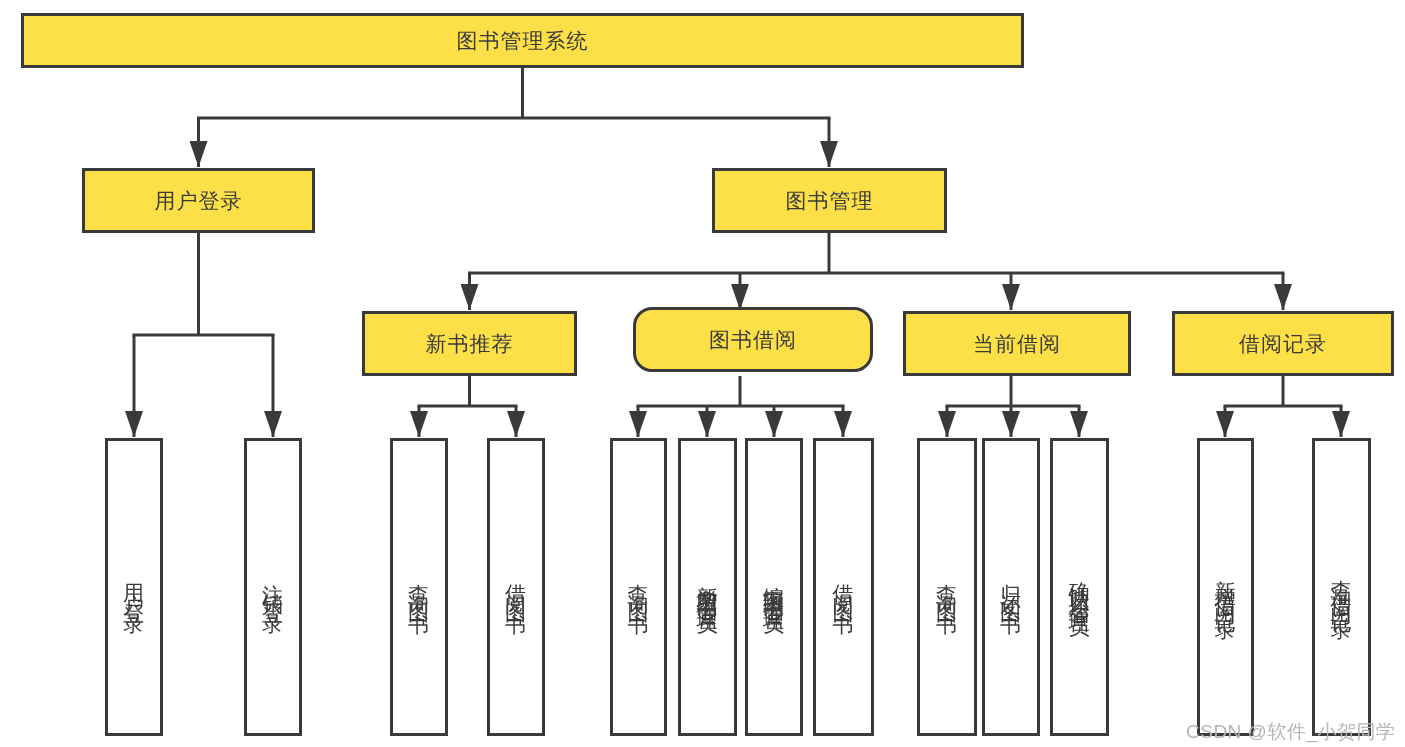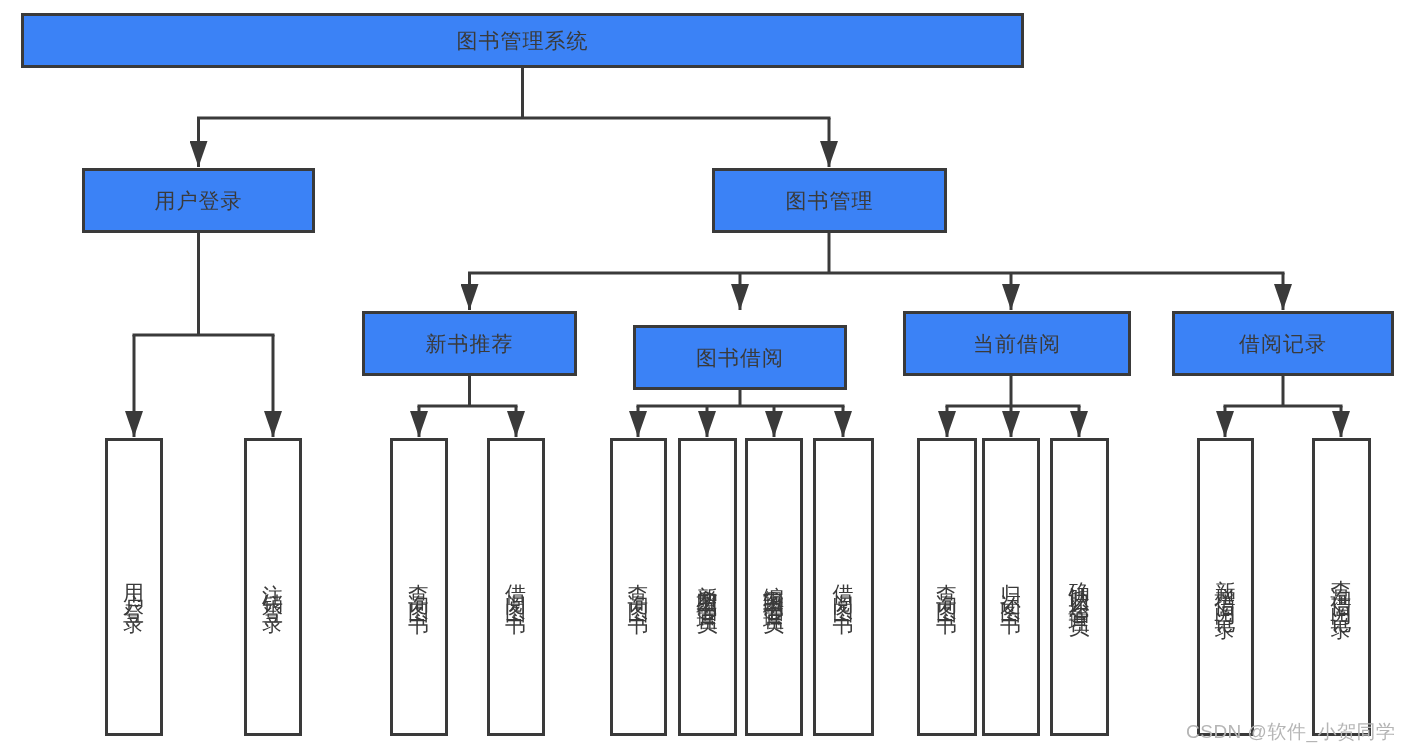--- a/index.html
+++ b/index.html
@@ -14,35 +14,35 @@
   }
   #connectors {
     position: absolute;
     left: 0; top: 0;
     width: 1405px; height: 747px;
     z-index: 1;
   }
   .node {
     position: absolute;
     box-sizing: border-box;
-    background: #3b82f6;
+    background: #fde047;
     border: 3px solid #3a3a3a;
     display: flex;
     align-items: center;
     justify-content: center;
     z-index: 2;
     font-size: 21px;
     letter-spacing: 1px;
     white-space: nowrap;
   }
   .root-node   { left: 21px;  top: 13px;  width: 1003px; height: 55px; }
   .l2-user     { left: 82px;  top: 168px; width: 233px;  height: 65px; }
   .l2-book     { left: 712px; top: 168px; width: 235px;  height: 65px; }
   .l3-new      { left: 362px; top: 311px; width: 215px;  height: 65px; }
-  .l3-borrow   { left: 633px; top: 325px; width: 214px;  height: 65px; }
+  .l3-borrow   { left: 633px; top: 307px; width: 240px;  height: 65px; border-radius: 19px; }
   .l3-current  { left: 903px; top: 311px; width: 228px;  height: 65px; }
   .l3-record   { left: 1172px;top: 311px; width: 222px;  height: 65px; }
 
   .leaf {
     position: absolute;
     box-sizing: border-box;
     top: 438px;
     height: 298px;
     background: #ffffff;
     border: 3px solid #3a3a3a;

